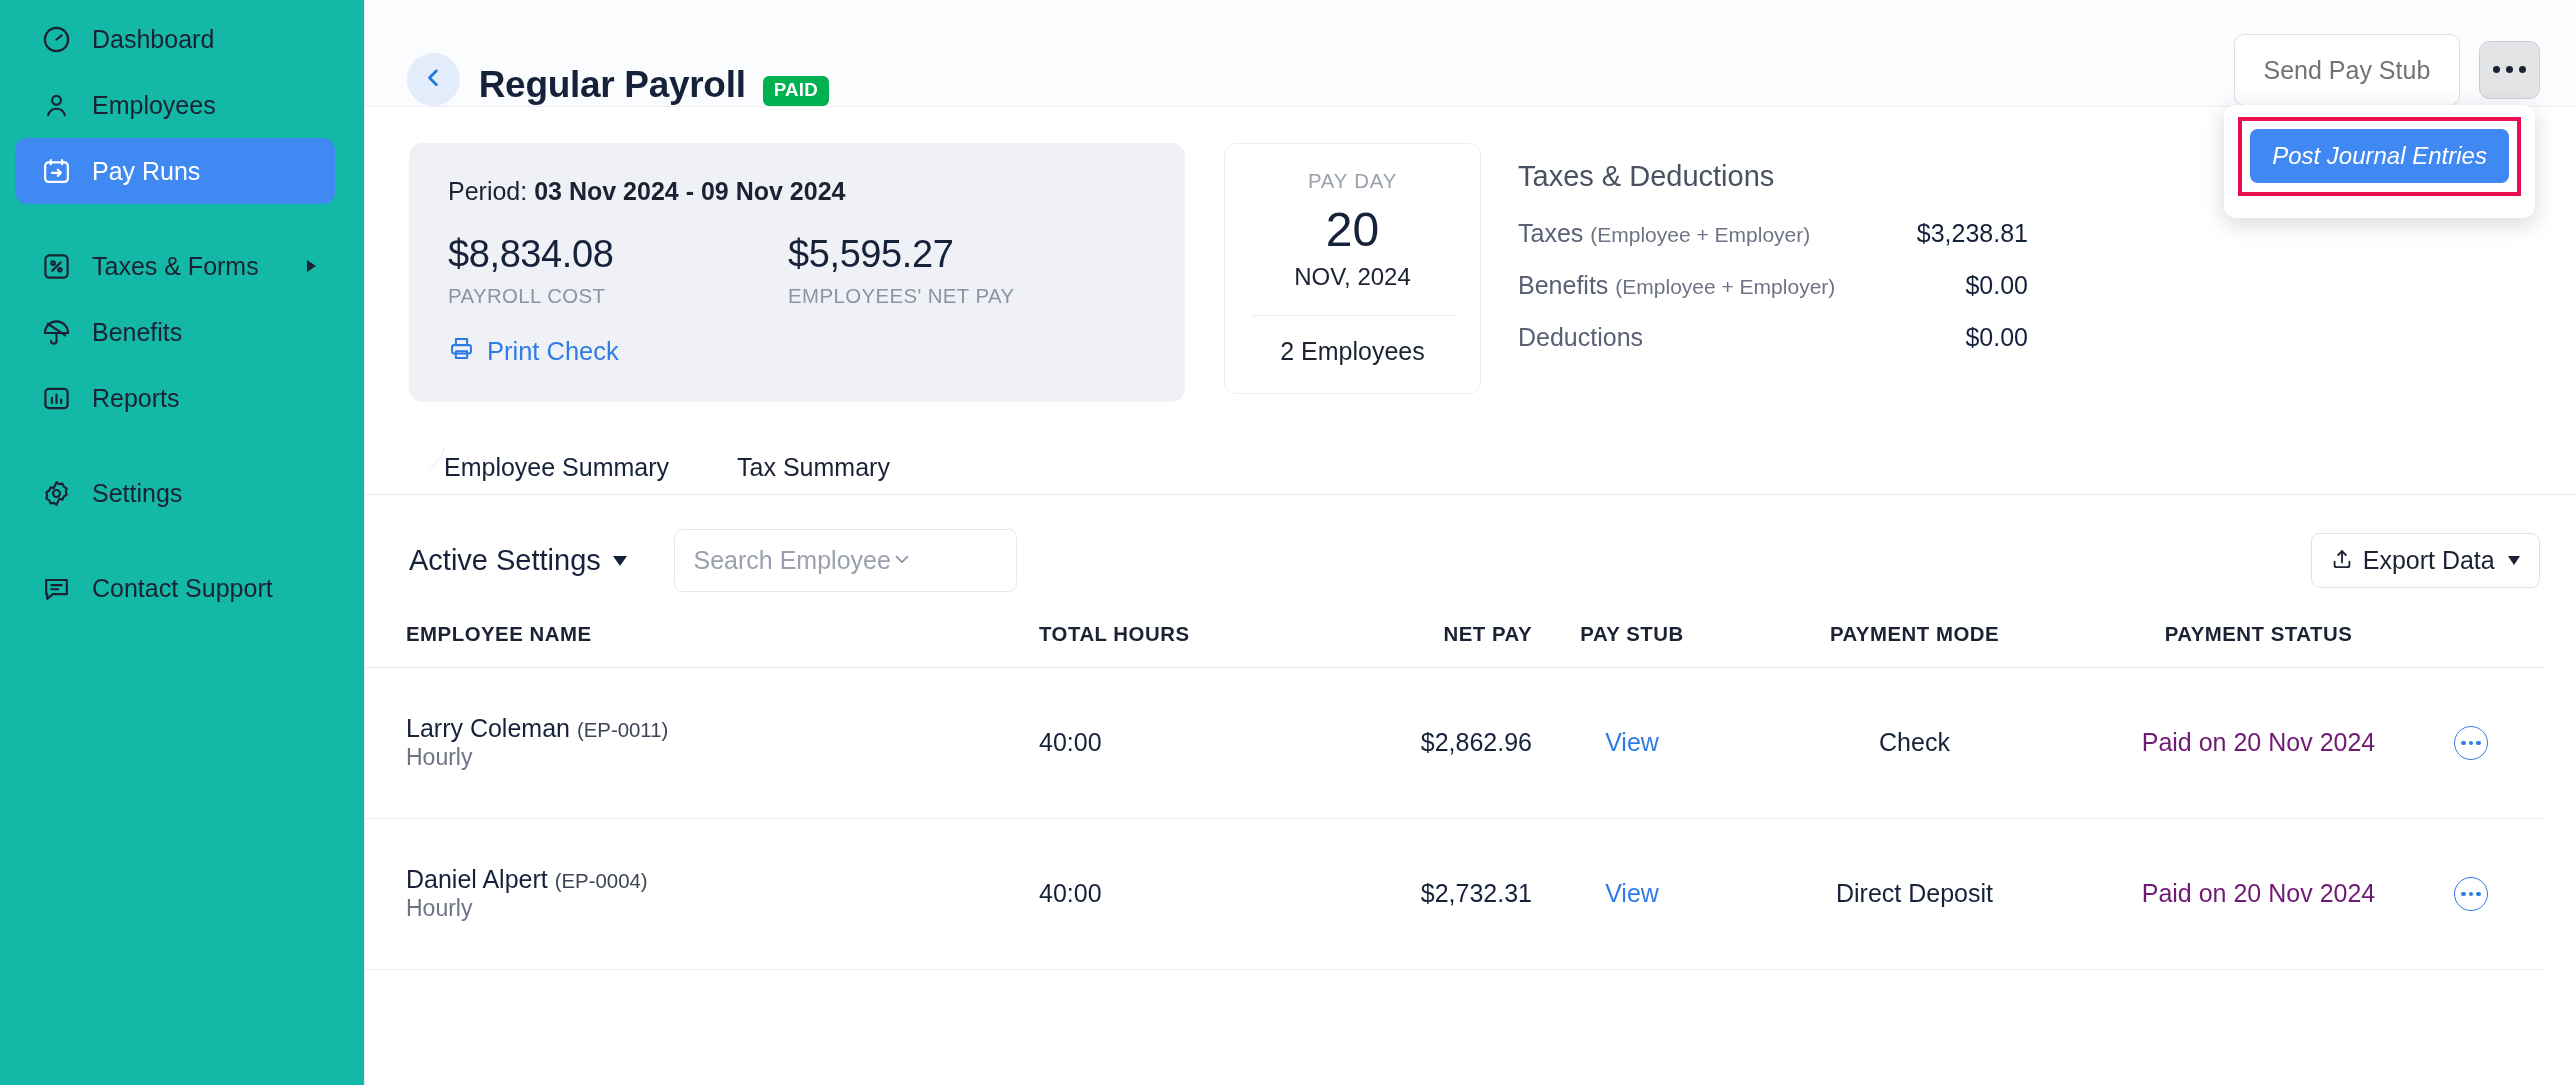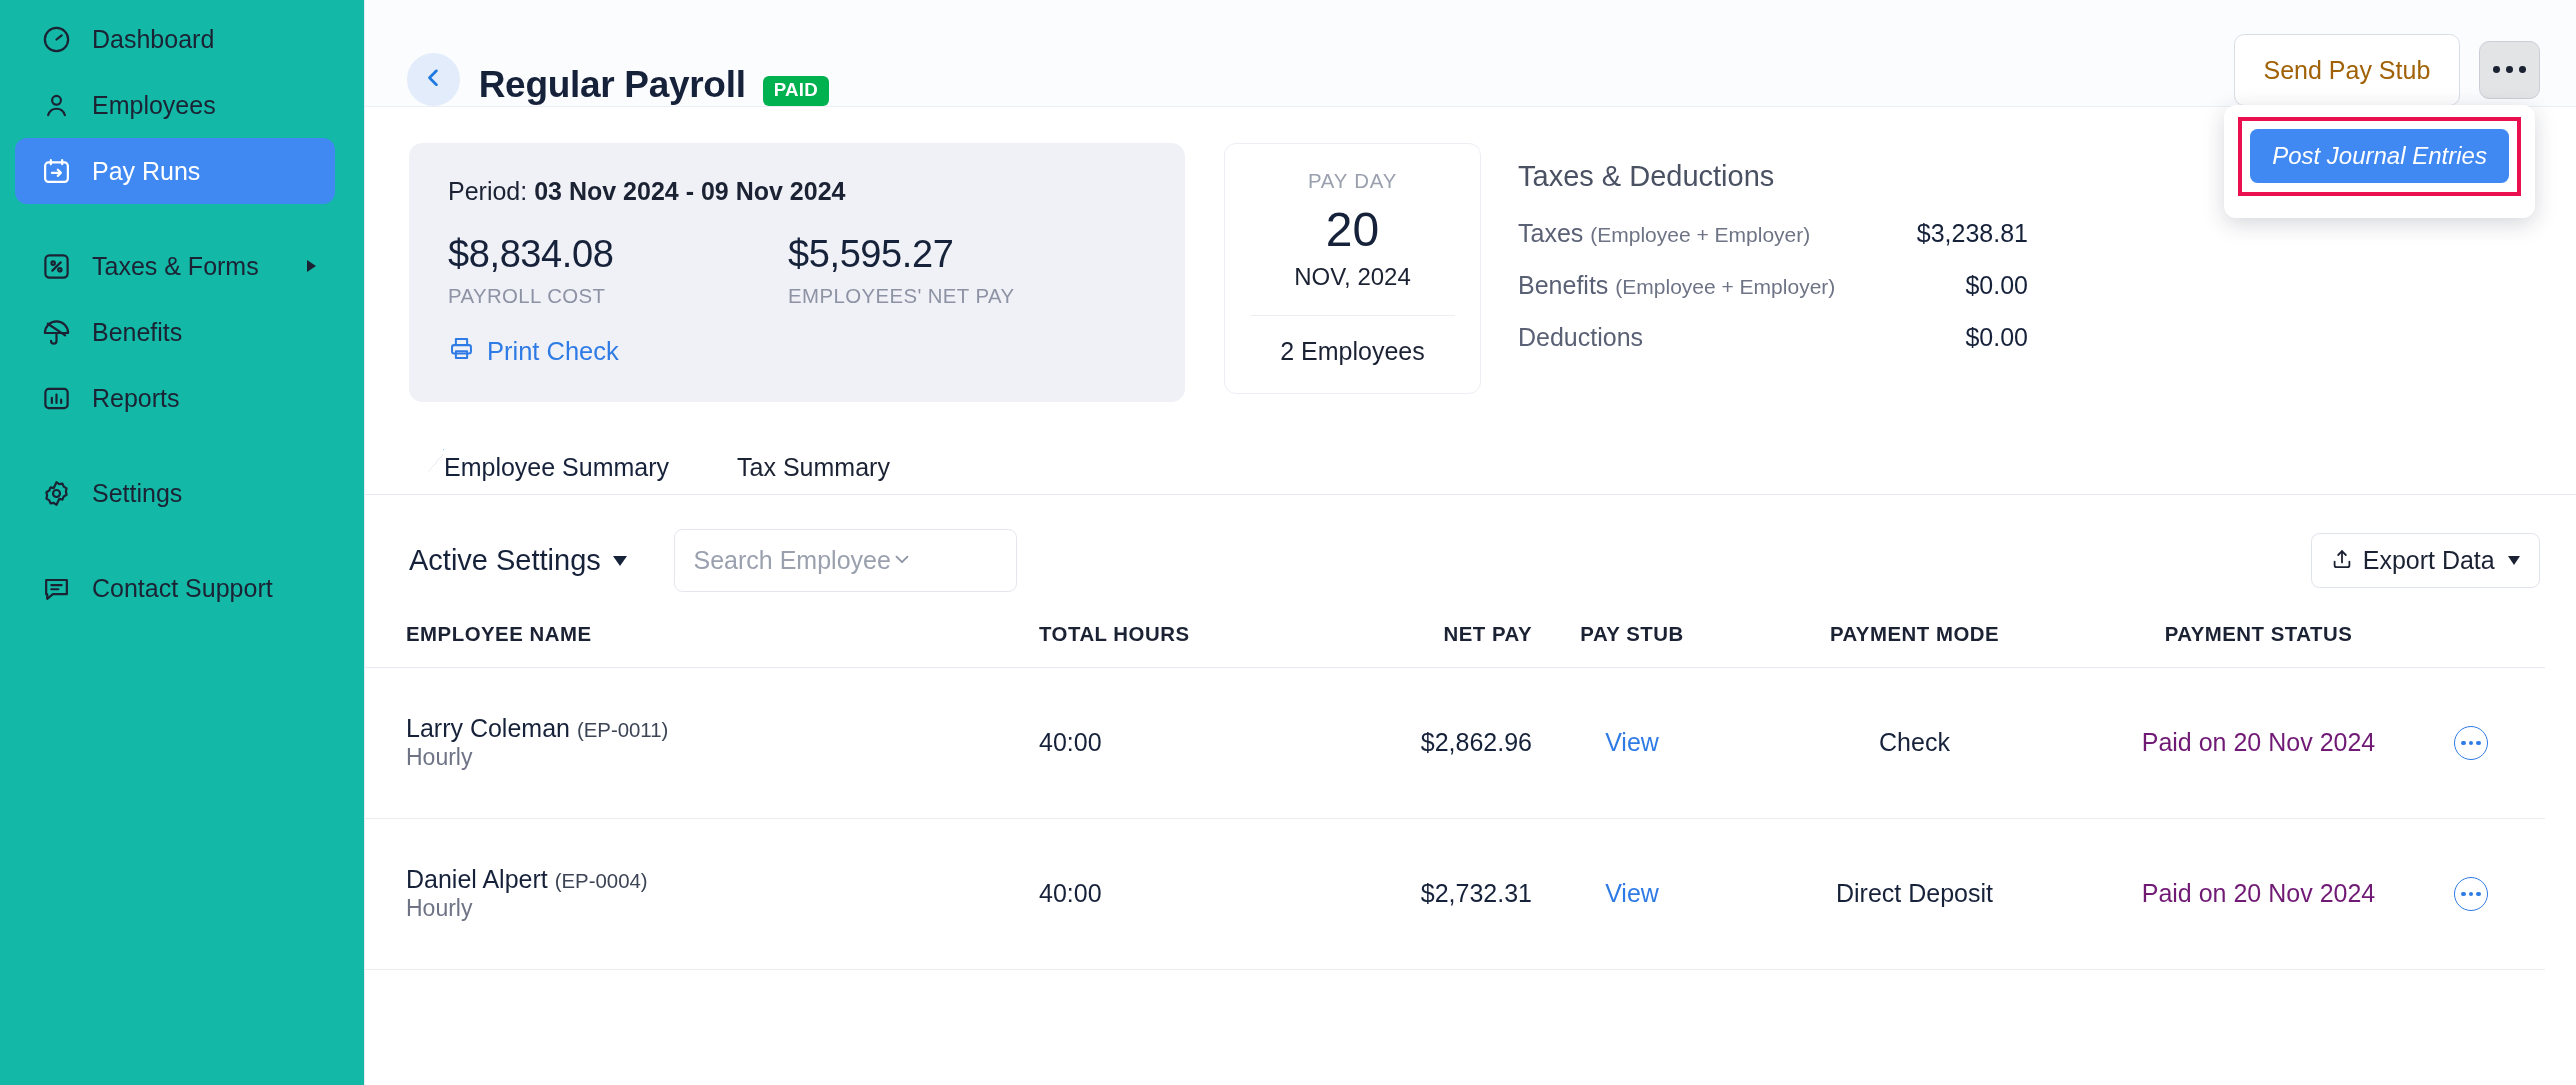--- a/index.html
+++ b/index.html
@@ -61,21 +61,21 @@
     letter-spacing: -0.3px; white-space: nowrap;
   }
   .badge-paid {
     background: #00b14f; color: #fff; font-size: 18.7px; font-weight: bold;
     padding: 5.1px 11px 6px; border-radius: 6px; margin-left: 17px;
     letter-spacing: 0.3px; line-height: 1;
   }
   .topbar-actions { margin-left: auto; display: flex; align-items: center; gap: 18.7px; }
   .btn-outline {
     background: #fff; border: 1.7px solid #d9dde6; border-radius: 10.2px;
-    font-size: 25px; color: #a16207; padding: 22px 29px; cursor: pointer;
+    font-size: 25px; color: #737373; padding: 22px 29px; cursor: pointer;
     white-space: nowrap; line-height: 1.05;
   }
   .btn-dots {
     width: 61px; height: 58px; border: 1.7px solid #c9ced8; border-radius: 10.2px;
     background: #e3e4e6; display: flex; align-items: center; justify-content: center;
     gap: 6px; cursor: pointer;
   }
   .btn-dots i { width: 6.8px; height: 6.8px; border-radius: 50%; background: #1b2233; display:block; }
 
   

